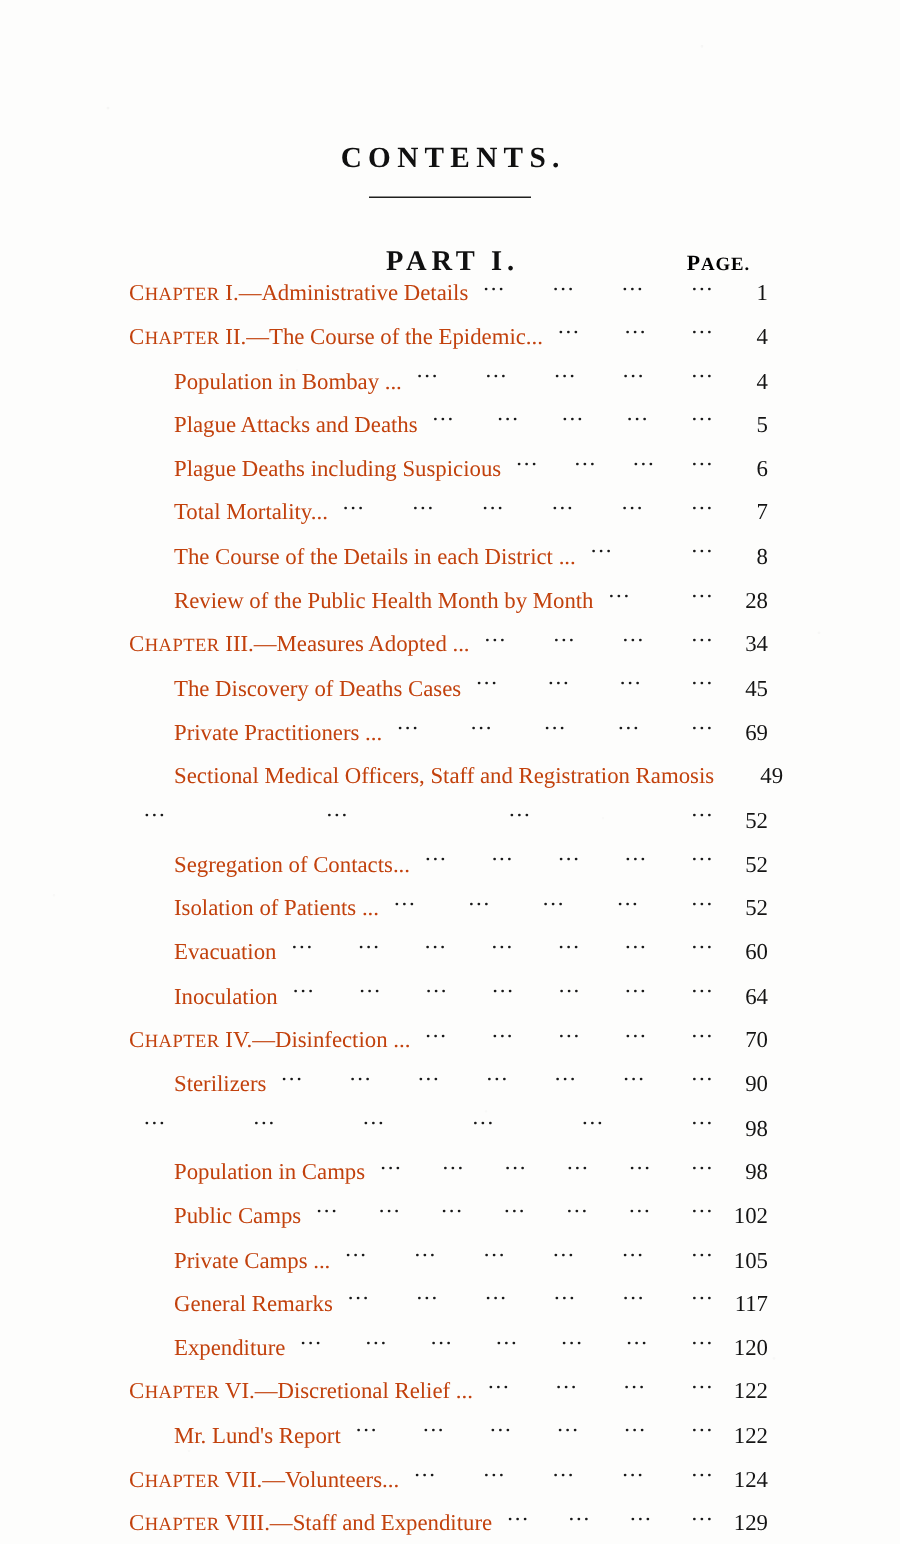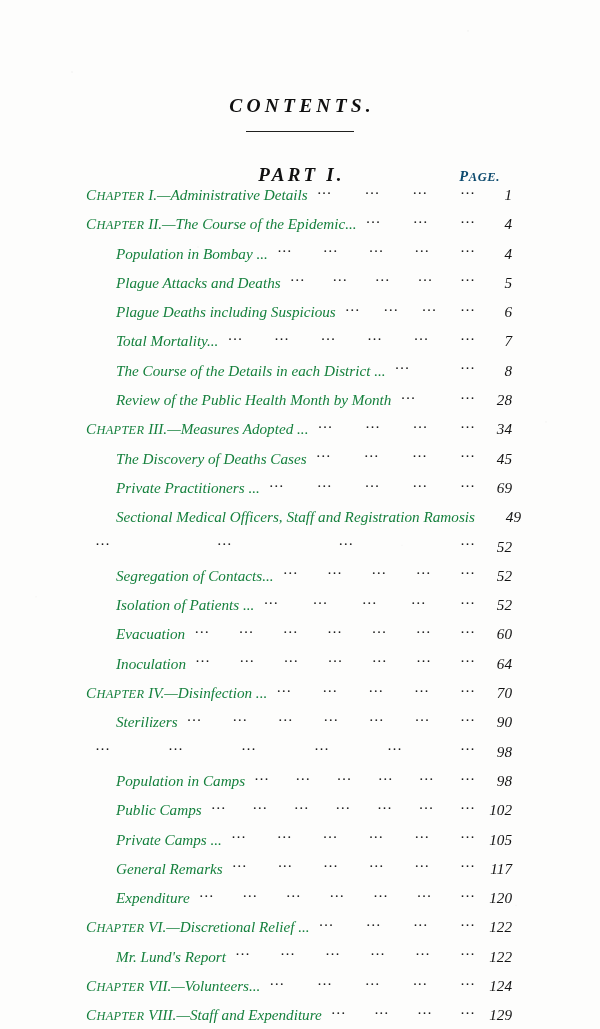--- a/index.html
+++ b/index.html
@@ -31,21 +31,20 @@
       radial-gradient(circle at 54% 72%, rgba(120,120,115,0.06) 0.5px, transparent 1.1px),
       radial-gradient(circle at 86% 88%, rgba(120,120,115,0.08) 0.6px, transparent 1.2px),
       radial-gradient(circle at 21% 94%, rgba(120,120,115,0.07) 0.5px, transparent 1.1px),
       radial-gradient(circle at 67% 53%, rgba(120,120,115,0.05) 0.5px, transparent 1.1px);
     background-size: 100% 100%;
   }
 
   .page {
     position: absolute;
     inset: 0;
-    font-style: italic;
   }
 
   
   .heading-block {
     text-align: center;
     padding-top: 95px;
   }
   .contents-title {
     font-size: 19.5px;
     font-weight: 700;
@@ -69,21 +68,21 @@
   }
 
   
   .page-col-header {
     position: absolute;
     top: 168px;
     right: 100px;
     font-size: 12.5px;
     font-weight: 600;
     letter-spacing: 0.6px;
-    color: #0c4a6e;
+    color: #000000;
     margin-left: 12px;
   }
   .page-col-header .cap {
     font-size: 14.5px;
   }
 
   
   .toc {
     position: absolute;
     top: 184px;
@@ -91,21 +90,21 @@
     right: 88px;
   }
   .toc-row {
     display: flex;
     align-items: baseline;
     height: 29.3px;
     white-space: nowrap;
   }
   .toc-row .label {
     font-size: 15.2px;
-    color: #15803d;
+    color: #c2410c;
     flex: 0 0 auto;
   }
   
   .chapter-word {
     font-size: 12.4px;
     letter-spacing: 0.3px;
     text-transform: uppercase;
   }
   .chapter-word .big {
     font-size: 15.2px;

